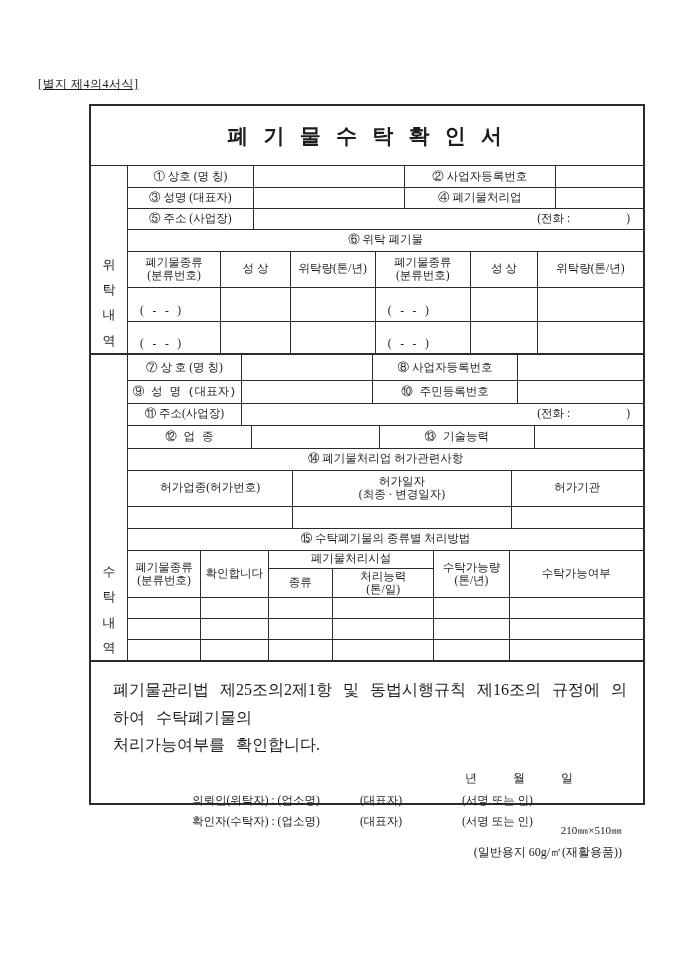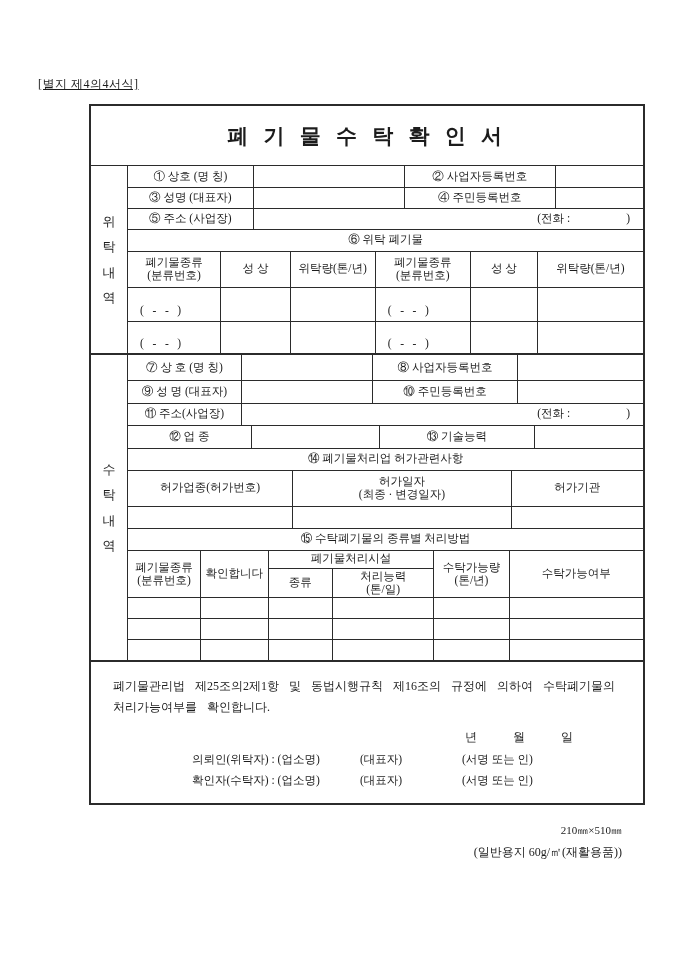--- a/index.html
+++ b/index.html
@@ -43,21 +43,21 @@
     font-weight: bold;
     letter-spacing: 5px;
     border-bottom: 1px solid var(--line);
   }
   .band { display: flex; }
   .band + .band { border-top: 2px solid var(--line); }
   .vlabel {
     width: 37px;
     border-right: 1px solid var(--line);
     display: flex;
-    align-items: center;
+    align-items: flex-end;
     justify-content: center;
     flex: none;
   }
   .vtext {
     display: block;
     width: 1.1em;
     word-break: break-all;
     line-height: 1.95;
     text-align: center;
     font-size: 13px;
@@ -78,21 +78,21 @@
     line-height: 1.15;
     overflow: hidden;
   }
   .sect td:first-child { border-left: none; }
   .sect td:last-child { border-right: none; }
   .band-content > table.sect:first-child tr:first-child td { border-top: none; }
   .band-content > table.sect:last-child tr:last-child td { border-bottom: none; }
   tr.h18 td { height: 18px; }
   tr.h21 td { height: 21px; }
   tr.h22 td { height: 22px; }
-  tr.h23 td { height: 23px; }
+  tr.h23 td { height: 23px; font-family: Liberation Mono, monospace; }
   tr.h25 td { height: 25px; }
   tr.h32 td { height: 32px; }
   tr.h34 td { height: 34px; }
   tr.h36 td { height: 36px; }
   .pre { white-space: pre-line; }
   .code-cell {
     vertical-align: bottom !important;
     text-align: left !important;
     padding: 0 0 3px 12px !important;
     white-space: pre;
@@ -103,21 +103,21 @@
     gap: 56px;
     padding-right: 10px;
   }
   .bottom {
     border-top: 2px solid var(--line);
     height: 143px;
     padding-top: 14px;
   }
   .stmt {
     padding: 0 10px 0 22px;
-    font-size: 12px;
+    font-size: 16px;
     word-spacing: 7px;
     line-height: 1.7;
   }
   .date-line {
     display: flex;
     gap: 36px;
     padding-left: 374px;
     margin-top: 12px;
     font-size: 12px;
   }
@@ -168,21 +168,21 @@
           <tbody>
             <tr class="h21">
               <td>① 상호 (명  칭)</td>
               <td></td>
               <td>② 사업자등록번호</td>
               <td></td>
             </tr>
             <tr class="h21">
               <td>③ 성명 (대표자)</td>
               <td></td>
-              <td>④ 주민등록번호</td>
+              <td>④ 폐기물처리업</td>
               <td></td>
             </tr>
             <tr class="h21">
               <td>⑤ 주소 (사업장)</td>
               <td colspan="3">
                 <div class="phone-line">
                   <span>(전화 :</span>
                   <span>)</span>
                 </div>
               </td>

